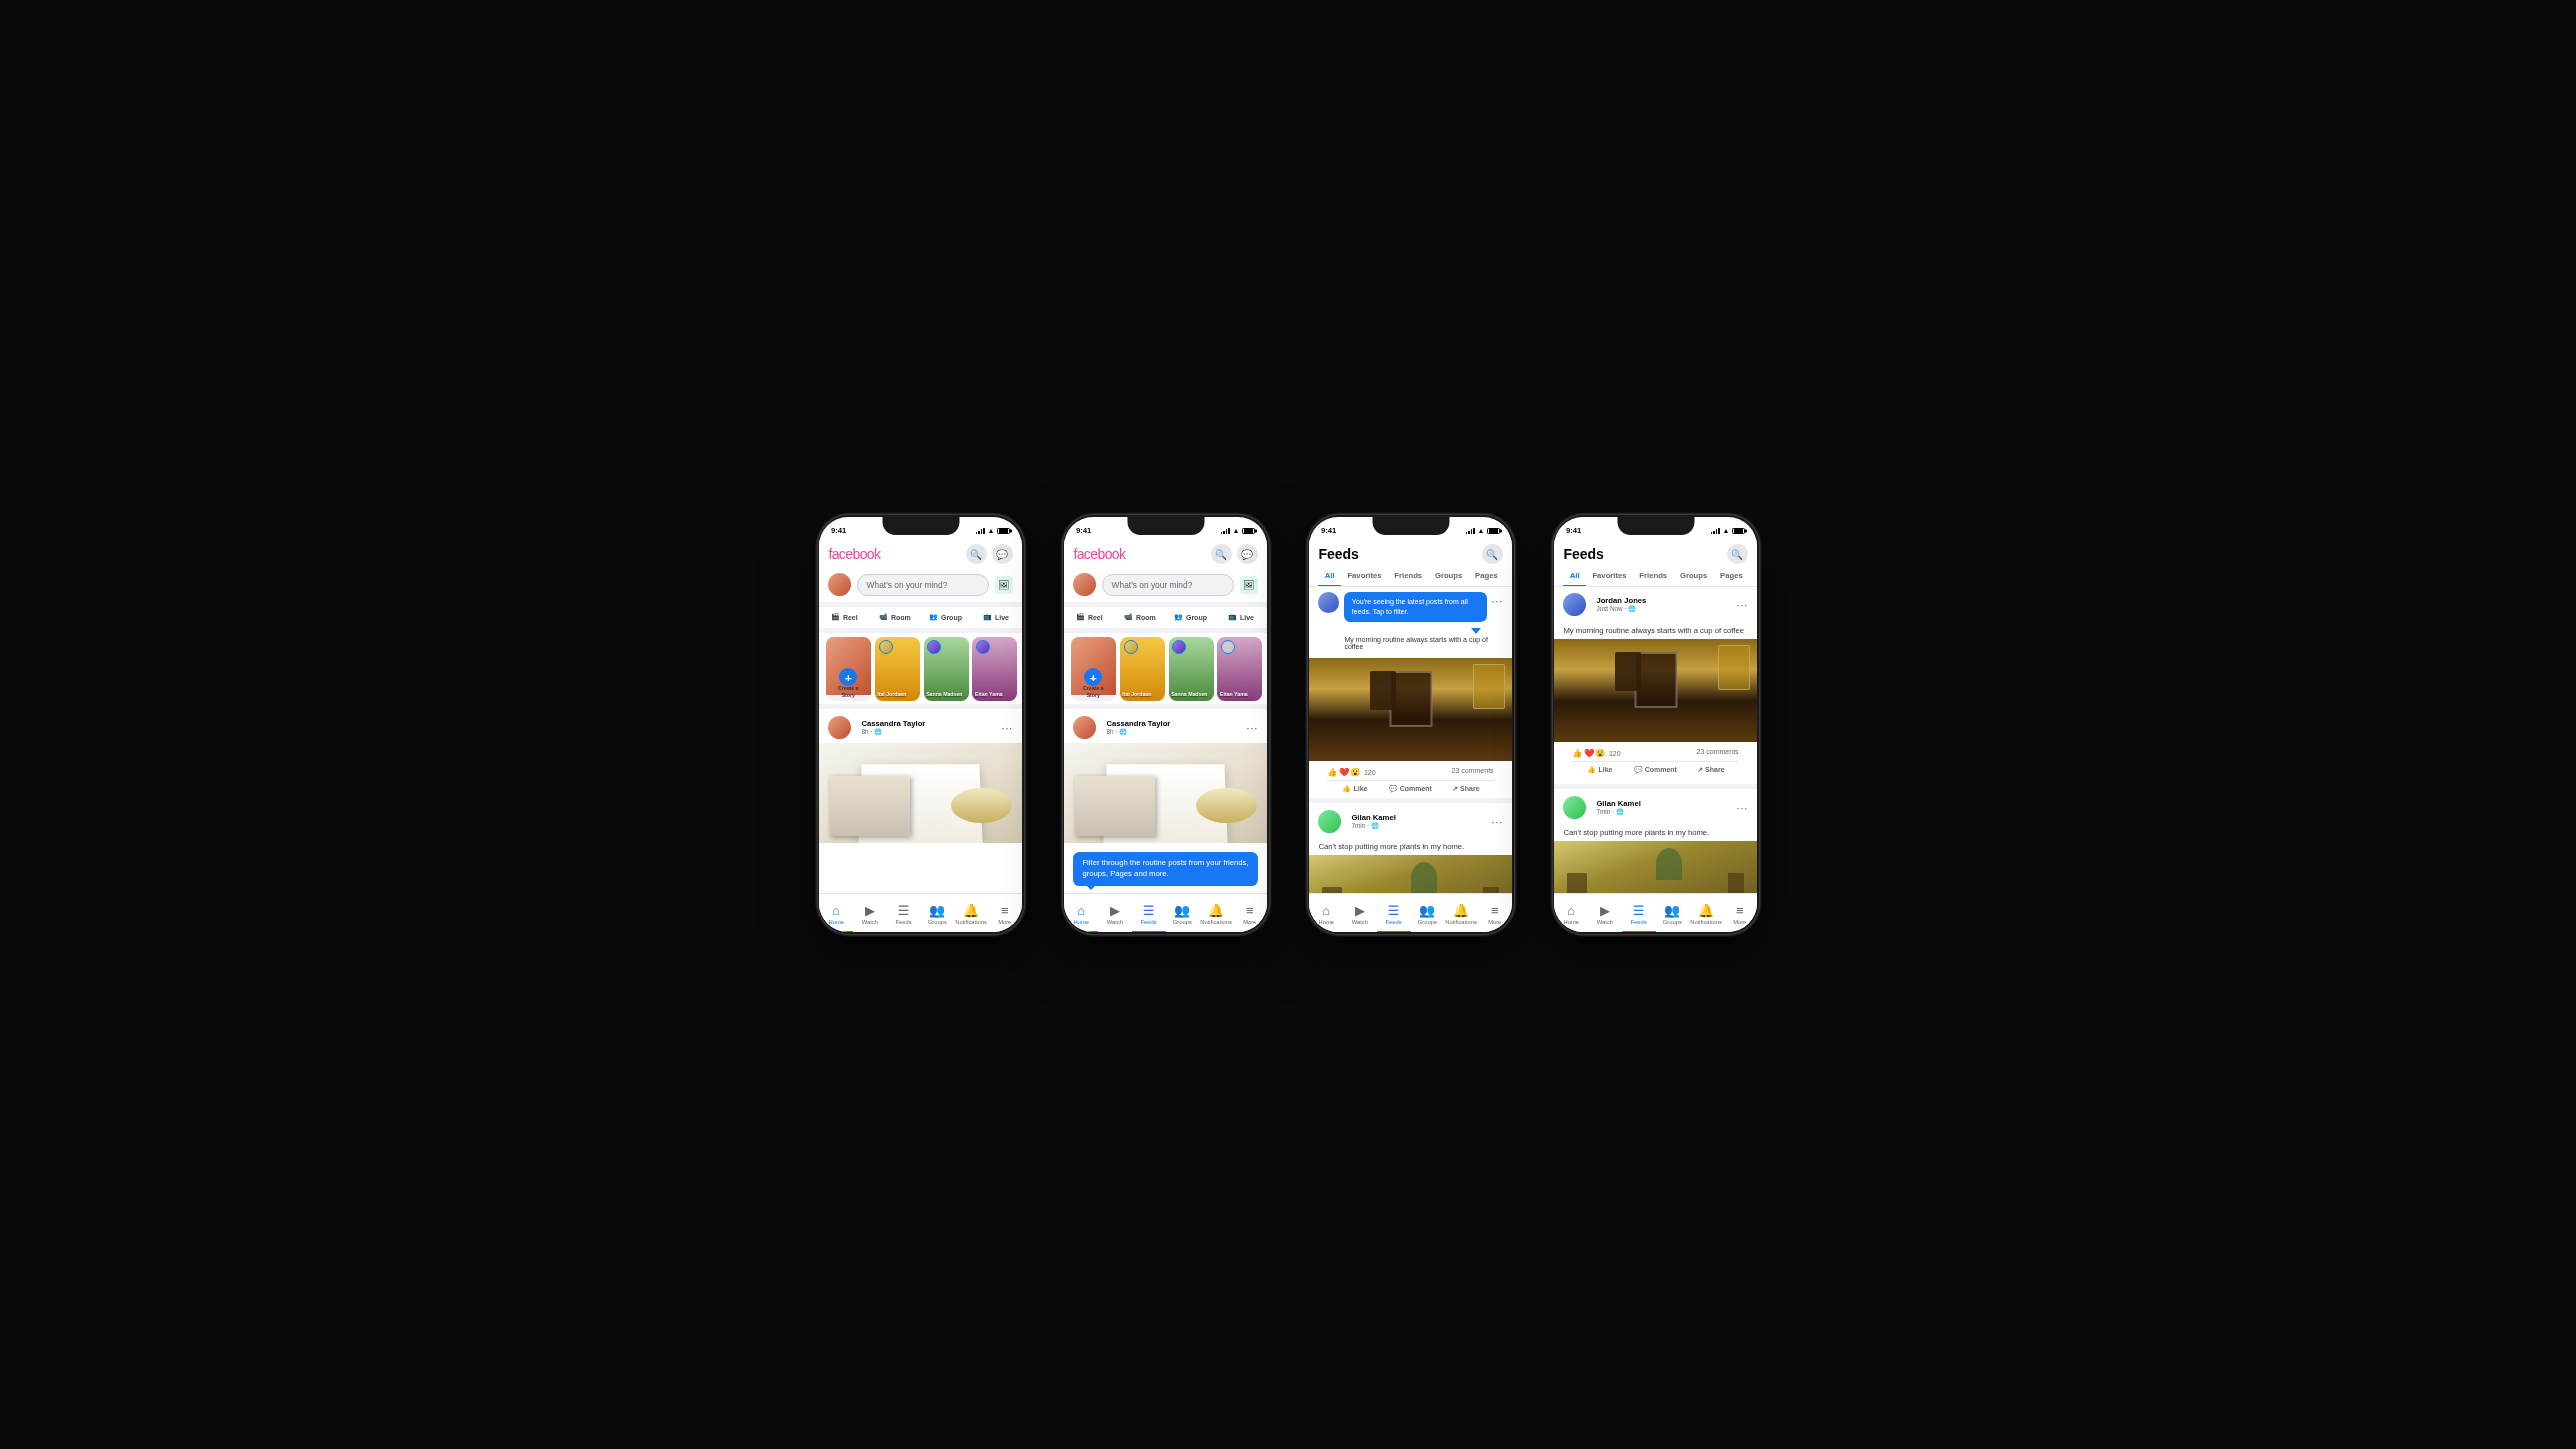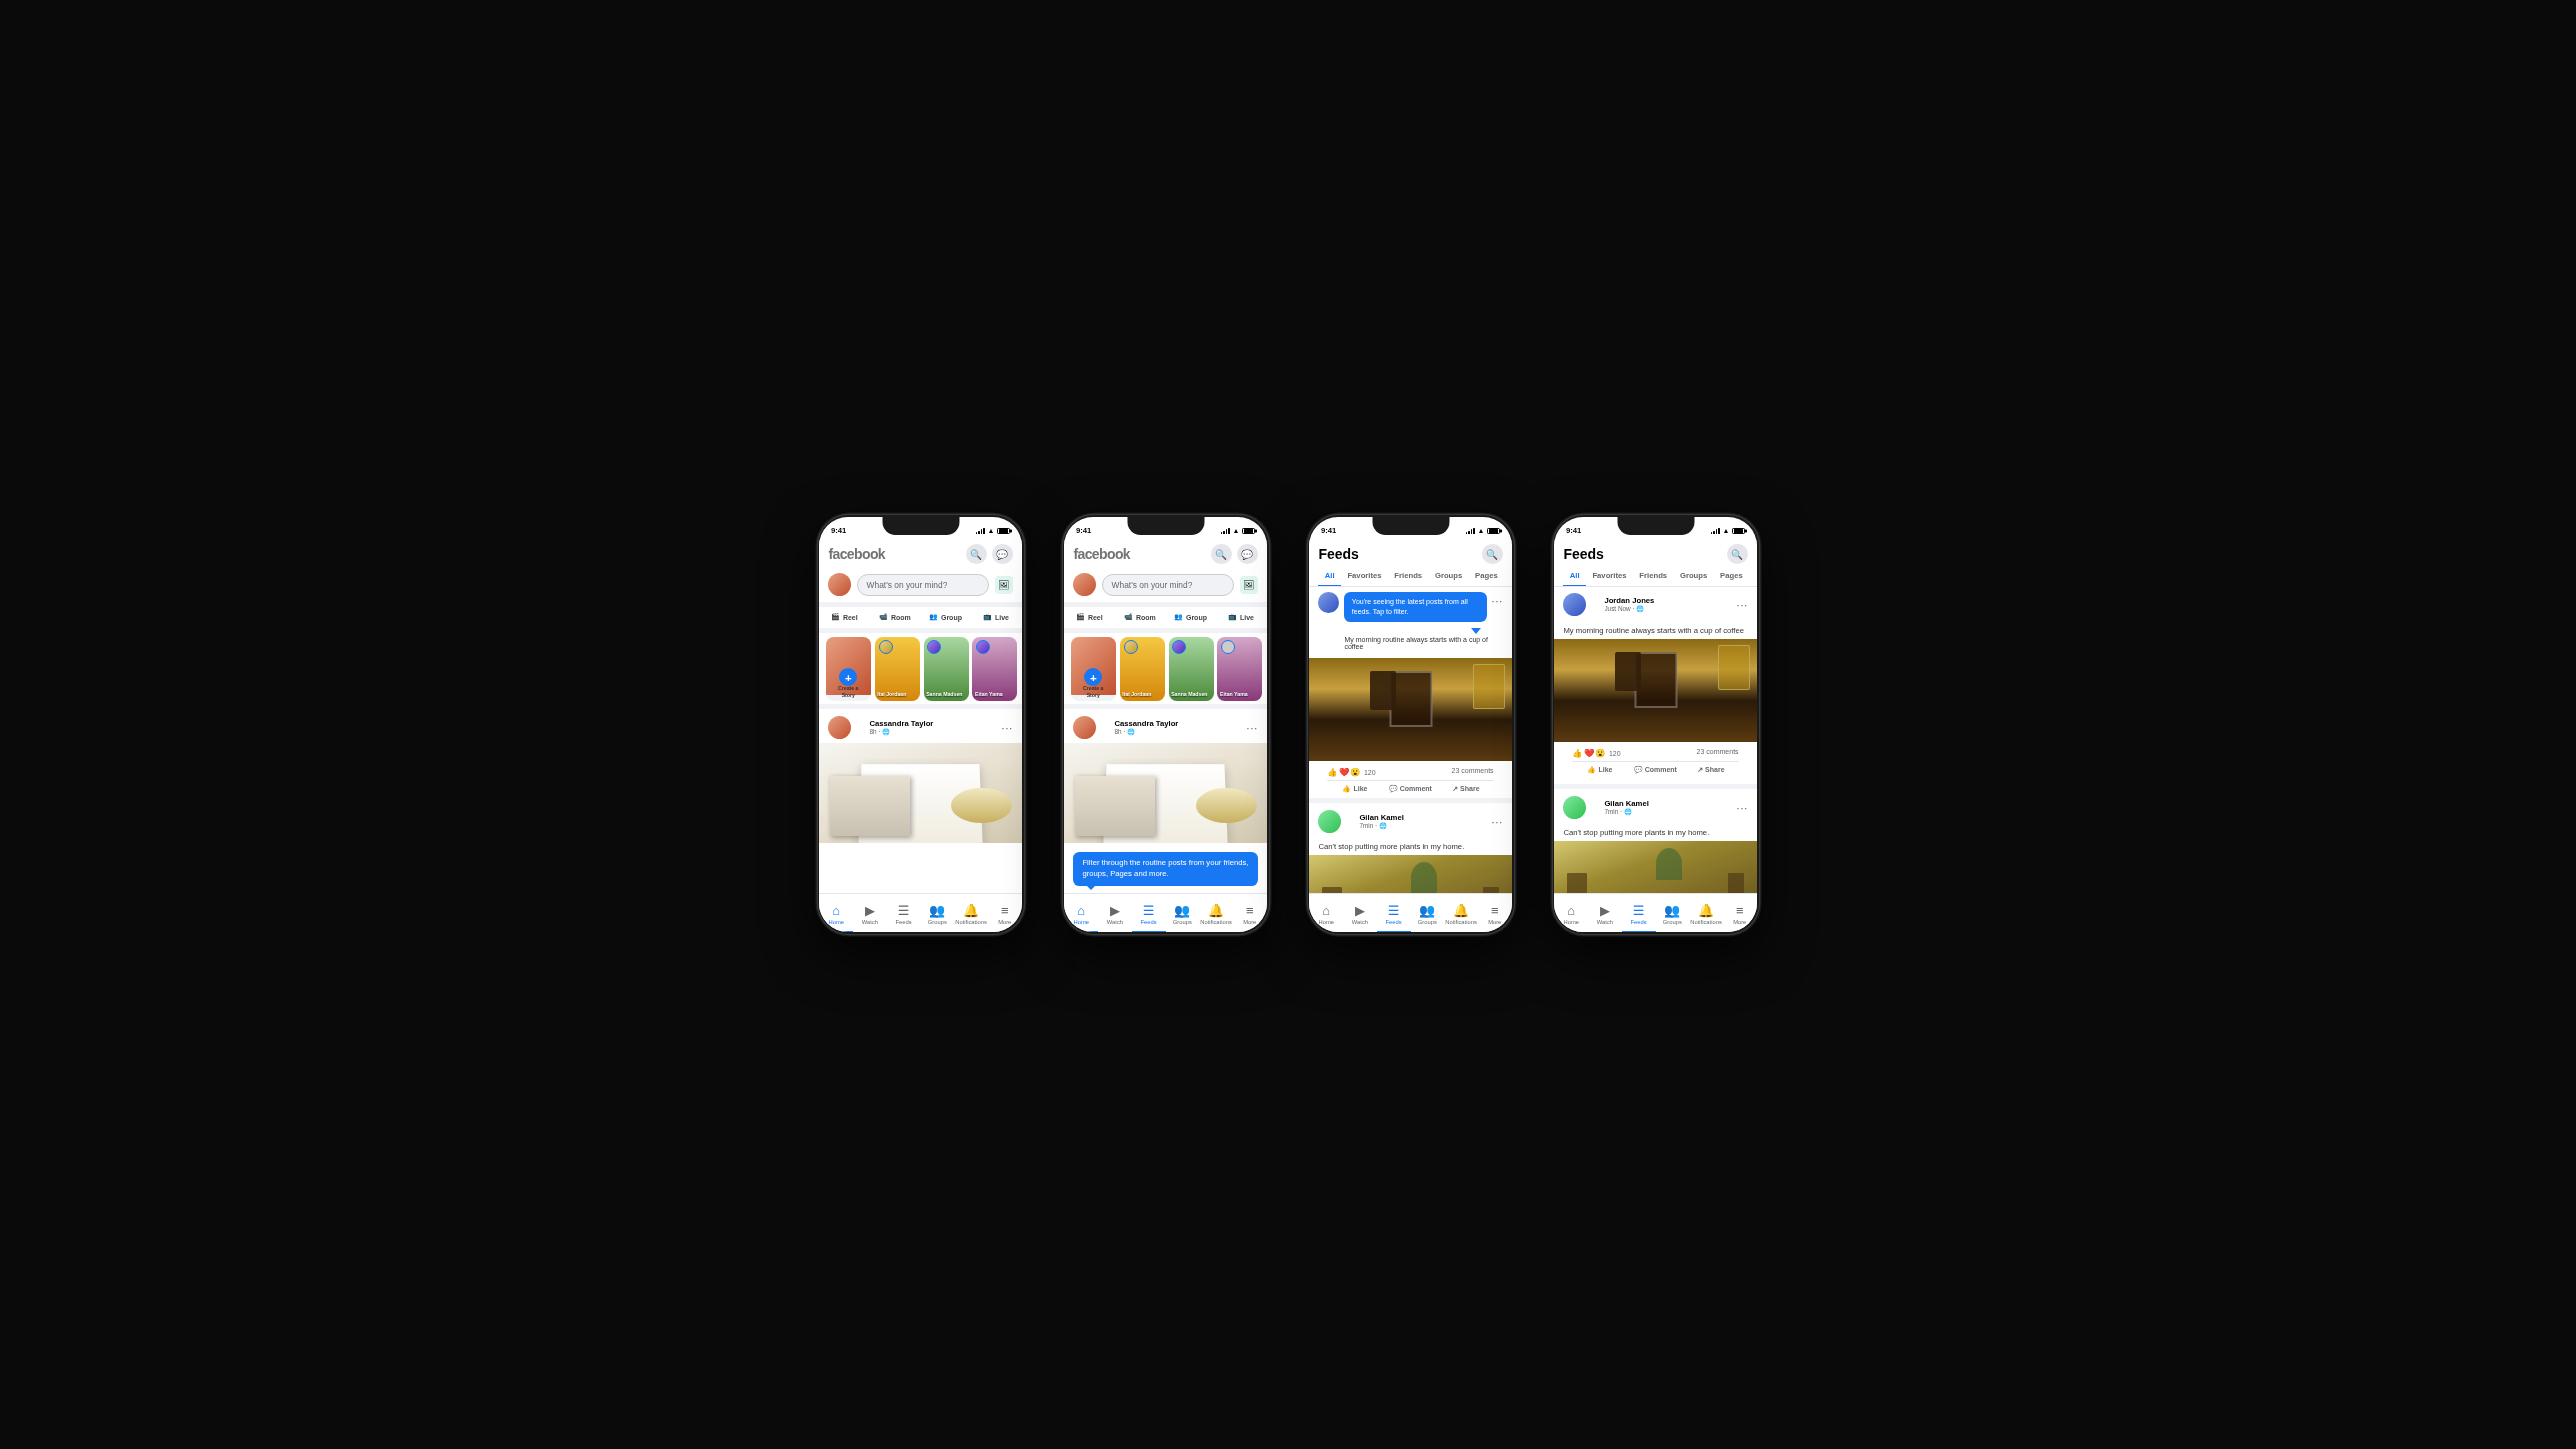--- a/index.html
+++ b/index.html
@@ -116,22 +116,22 @@
     
     .fb-header {
       display: flex;
       justify-content: space-between;
       align-items: center;
       padding: 3.9px 9px 3.9px;
       background: #fff;
     }
     .fb-logo {
       font-size: 14px;
-      font-weight: 700;
-      color: #737373;
+      font-weight: 400;
+      color: #ec4899;
       letter-spacing: -0.6px;
     }
     .fb-header-icons { display: flex; gap: 5.2px; }
     .header-icon-btn {
       width: 20.6px; height: 20.6px;
       background: #e4e6eb;
       border-radius: 50%;
       display: flex;
       align-items: center;
       justify-content: center;
@@ -302,21 +302,21 @@
     }
     
     .post-card {
       background: #fff;
       margin-bottom: 5.2px;
     }
     .post-header {
       display: flex;
       align-items: center;
       padding: 6.4px 9px 3.9px;
-      gap: 18px;
+      gap: 10px;
     }
     .post-avatar {
       width: 23px; height: 23px;
       border-radius: 50%;
       background: #ccc;
       overflow: hidden;
       flex-shrink: 0;
     }
     .post-meta { flex: 1; }
     .post-author { font-size: 7.7px; font-weight: 700; color: #000; }

